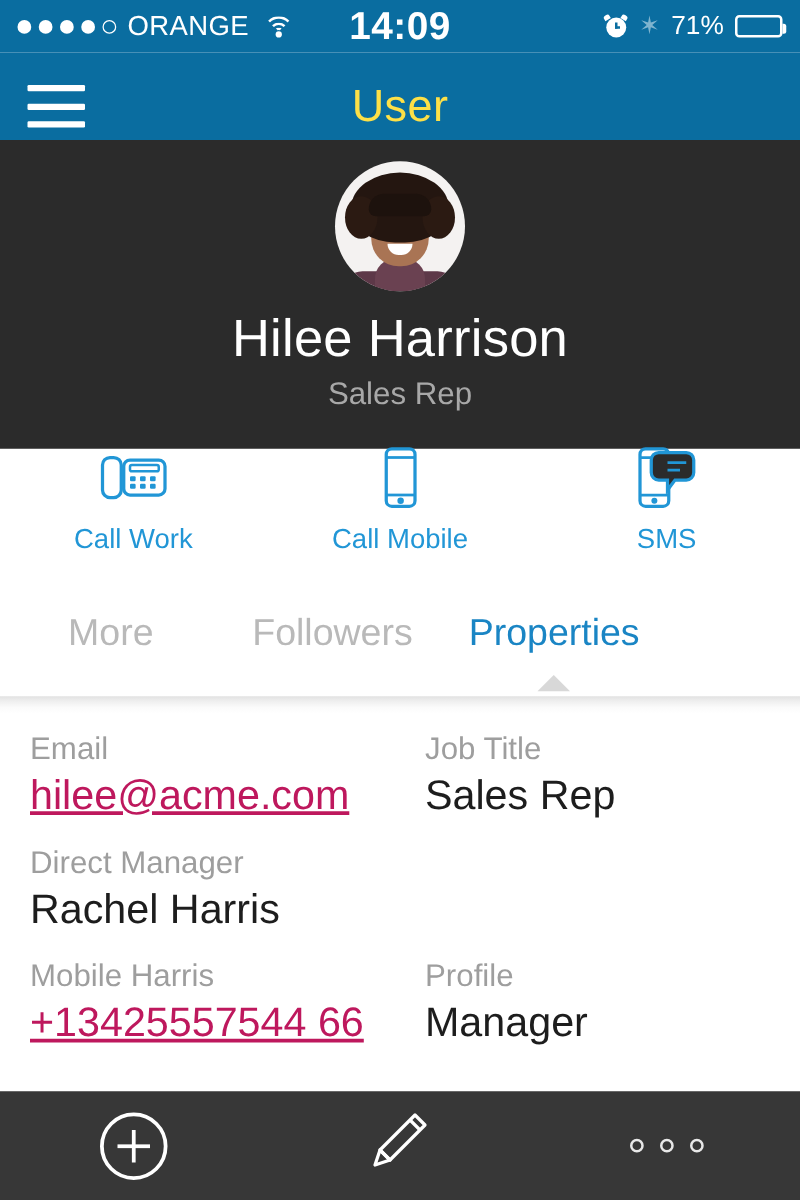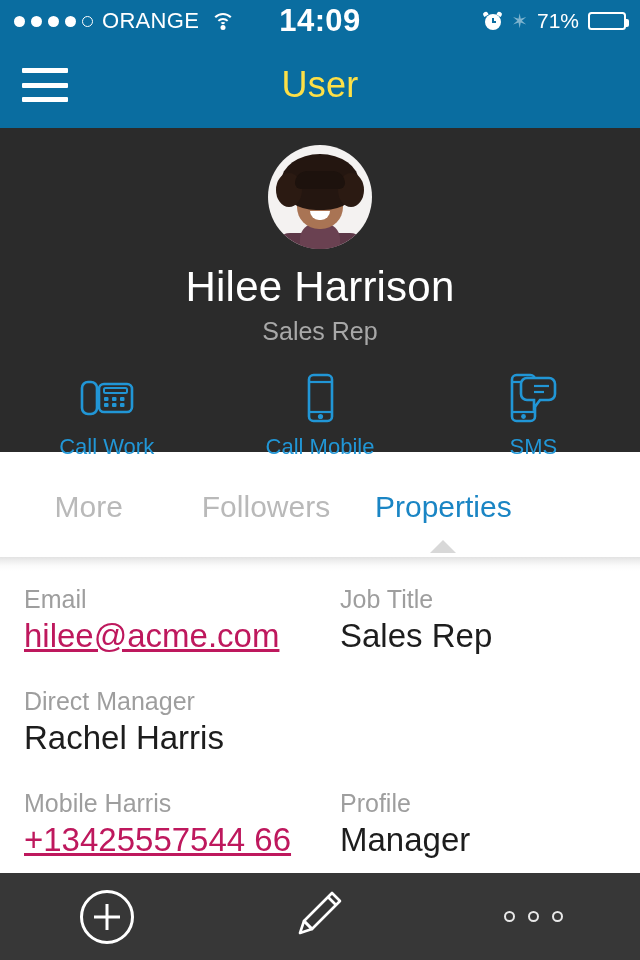--- a/index.html
+++ b/index.html
@@ -65,21 +65,21 @@
   }
   .hamburger{ position:absolute; left:22px; top:50%; transform:translateY(-50%);
               width:46px; height:34px; display:flex; flex-direction:column;
               justify-content:space-between; cursor:pointer; }
   .hamburger span{ display:block; width:46px; height:5px; background:#ffffff; border-radius:1px; }
   .nav-title{ width:100%; text-align:center; color:#fde047;
               font-size:36px; font-weight:normal; letter-spacing:.3px; }
 
   
   .profile{
-    position:absolute; top:128px; left:0; width:640px; height:324px;
+    position:absolute; top:112px; left:0; width:640px; height:247px;
     background:#2b2b2b; color:#ffffff; text-align:center;
   }
   .avatar{
     width:104px; height:104px; border-radius:50%;
     margin:17px auto 0; position:relative; overflow:hidden;
     background:#f4f2f1;
   }
   .av-neck{ position:absolute; left:50%; transform:translateX(-50%);
             bottom:0; width:40px; height:26px; background:#6a4151;
             border-radius:16px 16px 0 0; }
@@ -134,21 +134,21 @@
     position:absolute; top:571px; left:0; width:640px; height:389px;
     background:#ffffff; padding:14px 24px 0 24px;
   }
   .prop-row{ display:flex; }
   .prop-cell{ width:50%; padding-right:14px; }
   .prop-cell.right{ padding-left:20px; }
   .prop-label{ font-size:25px; color:#9e9e9e; font-weight:300; }
   .prop-value{ font-size:33px; color:#1d1d1d; font-weight:300;
                margin-top:3px; white-space:nowrap; }
   .prop-value.link{ color:#be185d;text-decoration:underline; }
-  .prop-row + .prop-row{ margin-top:32px; }
+  .prop-row + .prop-row{ margin-top:21px; }
 
   
   .toolbar{
     position:absolute; bottom:0; left:0; width:640px; height:87px;
     background:rgba(40,40,40,0.93);
     display:flex; align-items:center;
   }
   .tb-item{ flex:1; display:flex; align-items:center; justify-content:center;
             cursor:pointer; height:100%; }
   .plus-circle{ width:54px; height:54px; border-radius:50%;

